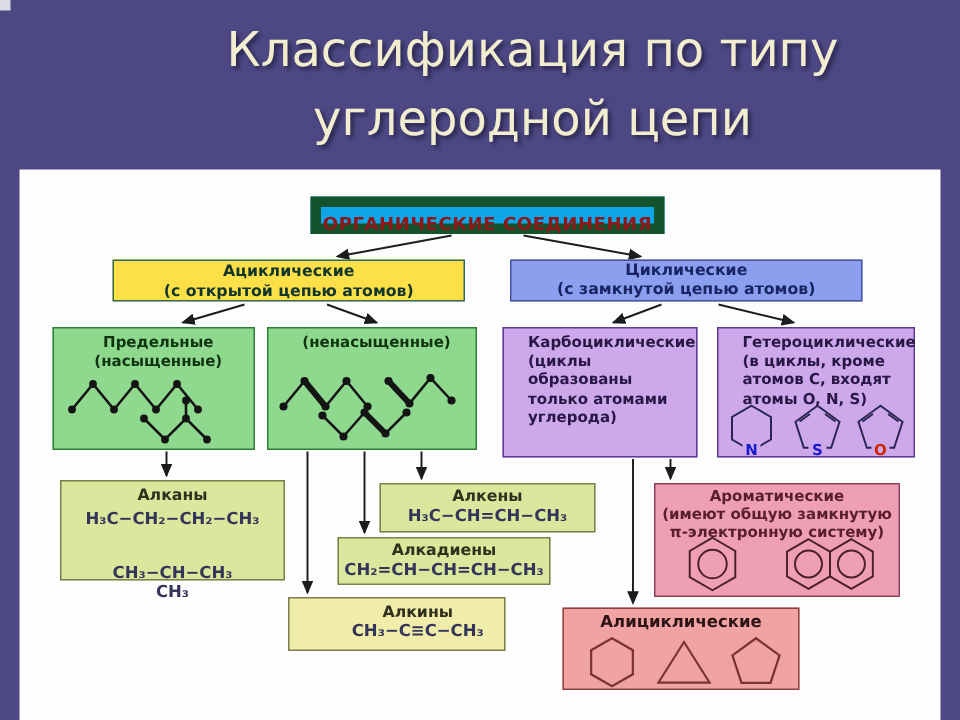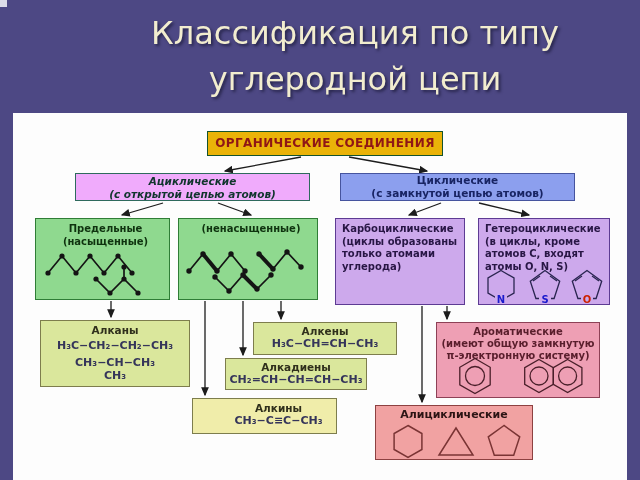--- a/index.html
+++ b/index.html
@@ -6,32 +6,32 @@
   #slide{position:relative;width:640px;height:480px;background:#4d4884;overflow:hidden;
          font-family:"DejaVu Sans",sans-serif;}
   .corner{position:absolute;left:0;top:0;width:7px;height:7px;background:#dcdce8;}
   .title{position:absolute;top:10px;left:0;width:640px;text-align:center;color:#f2edcf;
          font-size:32px;line-height:46px;text-shadow:2px 2px 3px rgba(10,10,30,.55);padding-left:35px;}
   .panel{position:absolute;left:13px;top:113px;width:614px;height:367px;background:#fdfdfd;}
   .b{position:absolute;box-sizing:border-box;}
   .box{border:1px solid #666;text-align:center;font-weight:bold;}
   .connectors{position:absolute;left:0;top:0;pointer-events:none;}
 
-  #box-root{left:194px;top:18px;width:236px;height:25px;background:#eab308;border:1px solid #14532d;
+  #box-root{left:194px;top:18px;width:236px;height:25px;background:#0ea5e9;border:7px solid #14532d;
             color:#8f1616;font-size:12px;line-height:23px;letter-spacing:.4px;}
-  #box-acyclic{left:62px;top:60px;width:235px;height:28px;background:#f0abfc;border:1px solid #2f6a5d;
-               color:#10352d;font-size:10.5px;line-height:13px;padding-top:1px;font-style:italic;}
+  #box-acyclic{left:62px;top:60px;width:235px;height:28px;background:#fde047;border:1px solid #2f6a5d;
+               color:#10352d;font-size:10.5px;line-height:13px;padding-top:1px;}
   #box-cyclic{left:327px;top:60px;width:235px;height:28px;background:#8c9fee;border:1px solid #46549e;
               color:#182463;font-size:10.5px;line-height:13px;padding-top:0;}
   .greenbox{background:#8fd98f;border:1.5px solid #2f7d36;color:#0f330f;text-align:center;
             font-size:10px;line-height:12.5px;padding:4px 0 0 6px;font-weight:bold;}
   #box-saturated{left:22px;top:105px;width:135px;height:82px;}
   #box-unsaturated{left:165px;top:105px;width:140px;height:82px;}
   .purplebox{background:#cda9ec;border:1.5px solid #5d3b93;color:#281645;text-align:left;
-             font-size:10px;line-height:12.5px;padding:4px 0 0 6px;font-weight:bold;}
+             font-size:10px;line-height:12.5px;padding:4px 0 0 16px;font-weight:bold;}
   #box-carbocyclic{left:322px;top:105px;width:130px;height:87px;}
   #box-heterocyclic{left:465px;top:105px;width:132px;height:87px;}
   .yellowbox{background:#dae79c;border:1px solid #7d7d4d;color:#30301c;font-size:10.5px;font-weight:bold;}
   #box-alkanes{left:27px;top:207px;width:150px;height:67px;}
   #box-alkenes{left:240px;top:209px;width:144px;height:33px;}
   #box-alkadienes{left:212px;top:245px;width:142px;height:32px;}
   #box-alkynes{left:179px;top:285px;width:145px;height:36px;background:#f0edaa;padding-left:28px;}
   #box-aromatic{left:423px;top:209px;width:164px;height:76px;background:#ee9fb4;border:1px solid #8d4156;
                 color:#591e2c;font-size:10px;line-height:12px;padding-top:3px;}
   #box-alicyclic{left:362px;top:292px;width:158px;height:55px;background:#f1a2a2;border:1px solid #8d4141;
@@ -176,21 +176,21 @@
           <text x="20" y="35" text-anchor="middle" font-size="10" font-weight="bold" fill="#1a1acc">N</text>
           <text x="64" y="35" text-anchor="middle" font-size="10" font-weight="bold" fill="#1a1acc">S</text>
           <text x="106" y="35" text-anchor="middle" font-size="10" font-weight="bold" fill="#cc2200">O</text>
         </g>
       </svg>
     </div>
 
     <div id="box-alkanes" class="b box yellowbox">
       <span class="boxlabel" style="margin-top:3px;">Алканы</span>
       <span class="boxlabel formula" style="margin-top:3px;">H₃C−CH₂−CH₂−CH₃</span>
-      <span class="boxlabel formula" style="margin-top:3px;">CH₃−CH−CH₃</span>
+      <span class="boxlabel formula" style="margin-top:22px;">CH₃−CH−CH₃</span>
       <span class="bond-v"></span>
       <span class="boxlabel formula" style="line-height:11px;">CH₃</span>
     </div>
 
     <div id="box-alkenes" class="b box yellowbox">
       <span class="boxlabel" style="margin-top:2px;">Алкены</span>
       <span class="boxlabel formula">H₃C−CH=CH−CH₃</span>
     </div>
 
     <div id="box-alkadienes" class="b box yellowbox">

